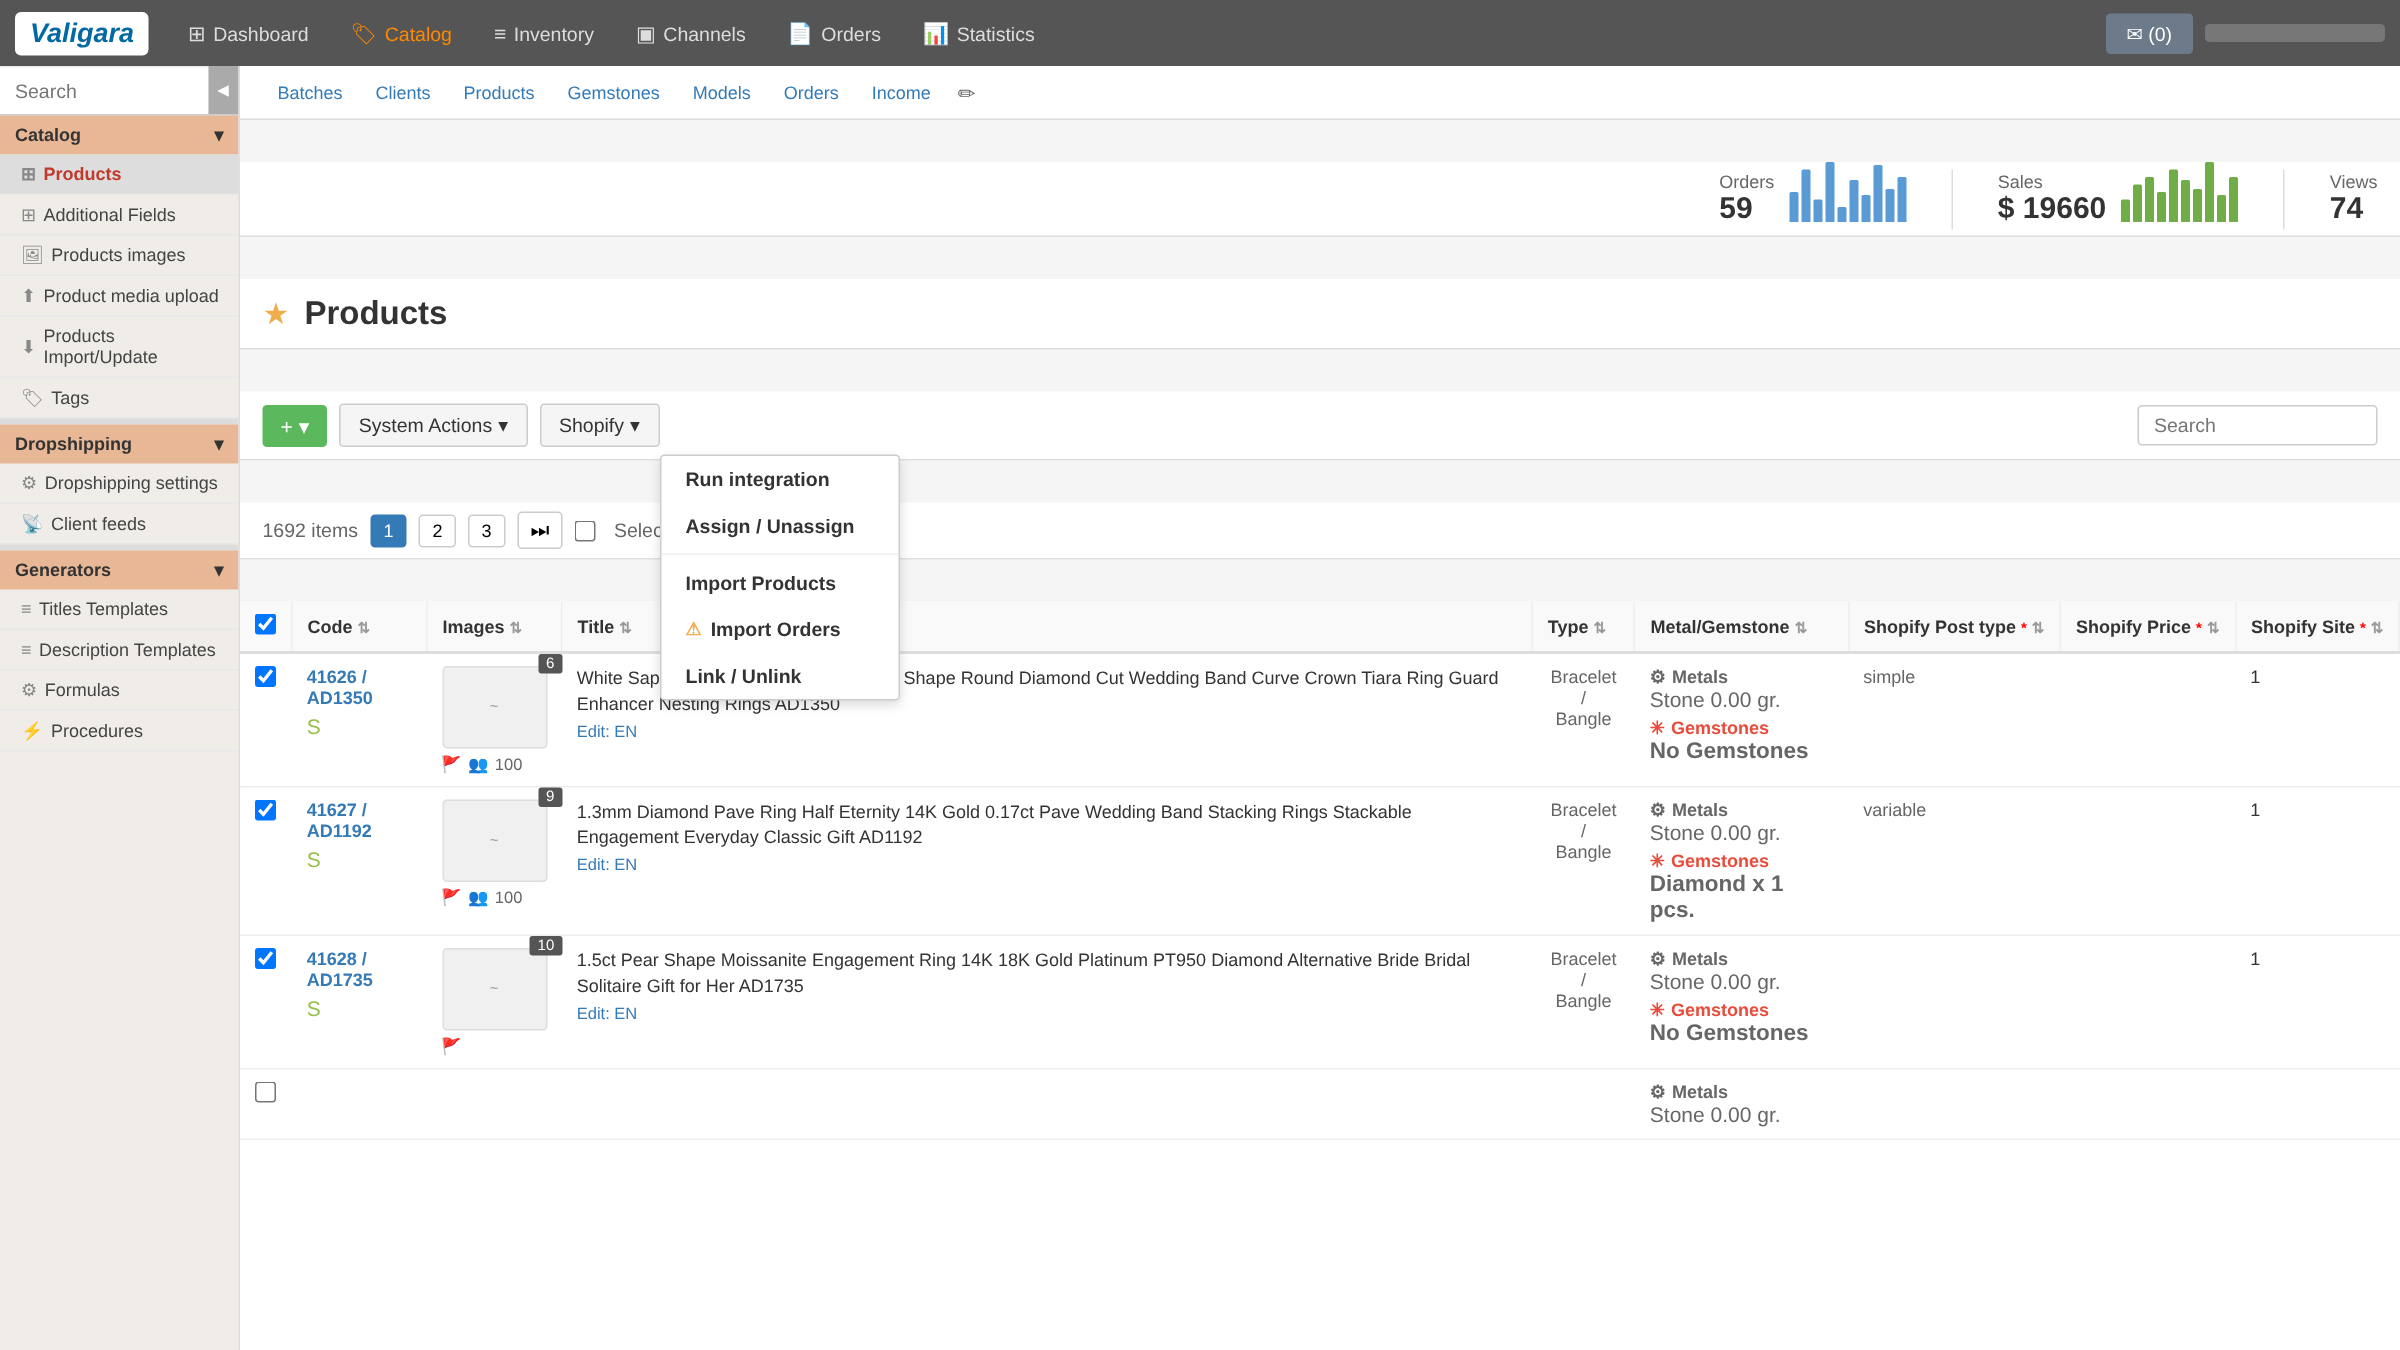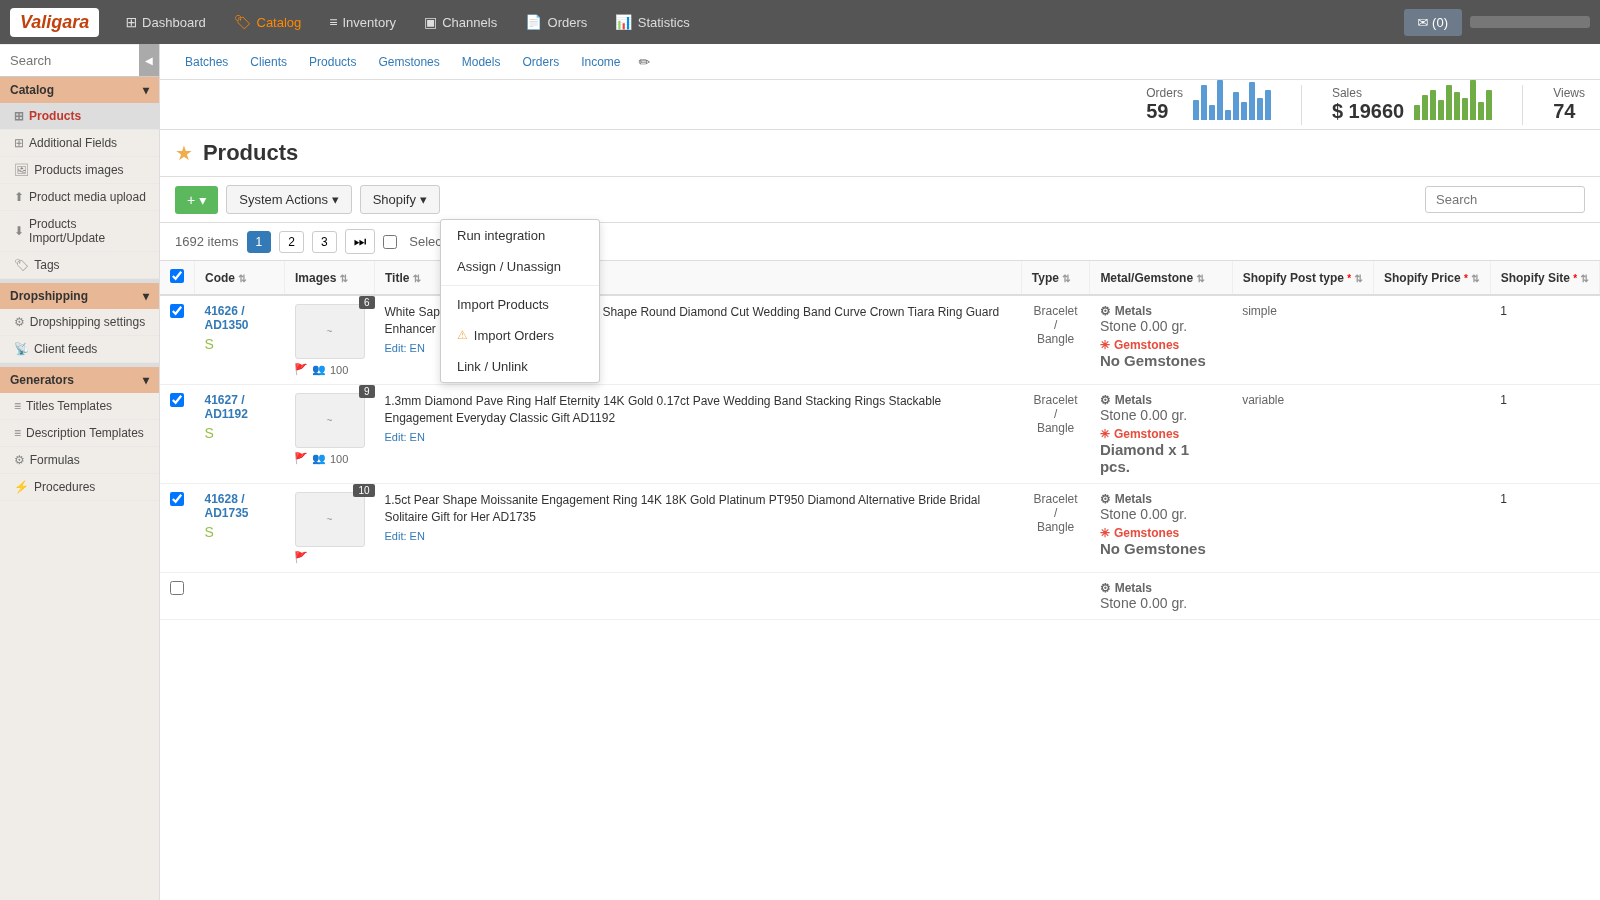--- a/index.html
+++ b/index.html
@@ -17,21 +17,21 @@
     .logo {
       background: white;
       border-radius: 4px;
       padding: 4px 10px;
       font-size: 18px;
       font-weight: bold;
       color: #e8522a;
       margin-right: 10px;
       font-style: italic;
     }
-    .logo span { color: #c2410c; }
+    .logo span { color: #0369a1; }
     .nav-item {
       color: #ddd;
       padding: 6px 12px;
       cursor: pointer;
       border-radius: 3px;
       font-size: 13px;
       display: flex;
       align-items: center;
       gap: 5px;
     }
@@ -120,20 +120,21 @@
     .sidebar-item.active { background: #ddd; font-weight: bold; color: #c0392b; }
     .sidebar-item .s-icon { font-size: 12px; color: #888; }
     .sidebar-divider { height: 4px; background: #ddd; }
 
     
     .main-content {
       flex: 1;
       display: flex;
       flex-direction: column;
       overflow: hidden;
+      gap: 28px;
     }
 
     
     .sub-nav {
       background: white;
       border-bottom: 1px solid #ddd;
       padding: 0 15px;
       display: flex;
       align-items: center;
       height: 36px;
@@ -243,20 +244,21 @@
       min-width: 160px;
     }
     .dropdown-item {
       padding: 8px 16px;
       font-size: 13px;
       color: #333;
       cursor: pointer;
       display: flex;
       align-items: flex-start;
       gap: 6px;
+      font-weight: bold;
     }
     .dropdown-divider { height: 1px; background: #eee; margin: 3px 0; }
     .dropdown-item .warn-icon { color: #f0ad4e; font-size: 12px; }
 
     
     .pagination-bar {
       background: white;
       padding: 6px 15px;
       border-bottom: 1px solid #ddd;
       display: flex;

